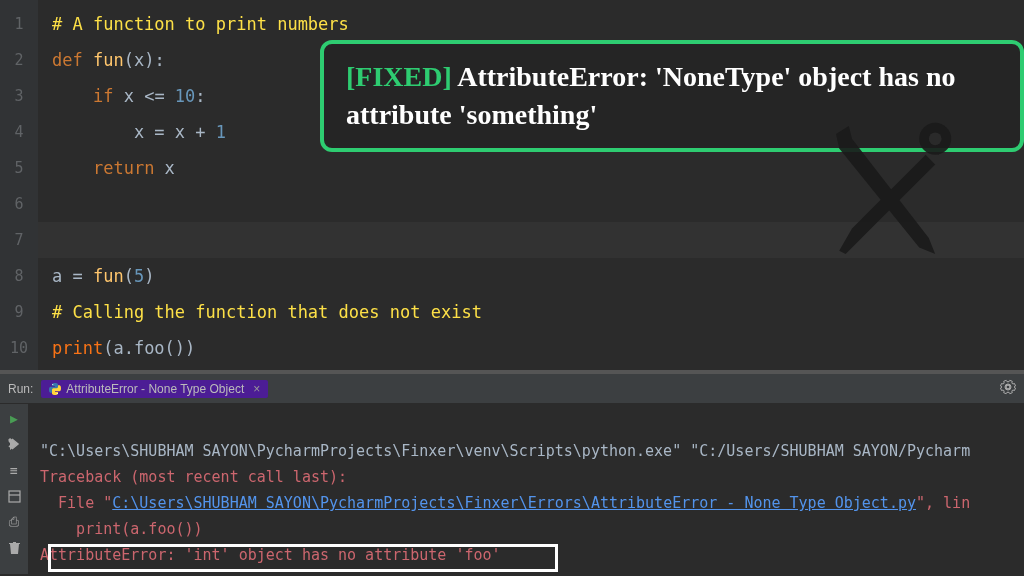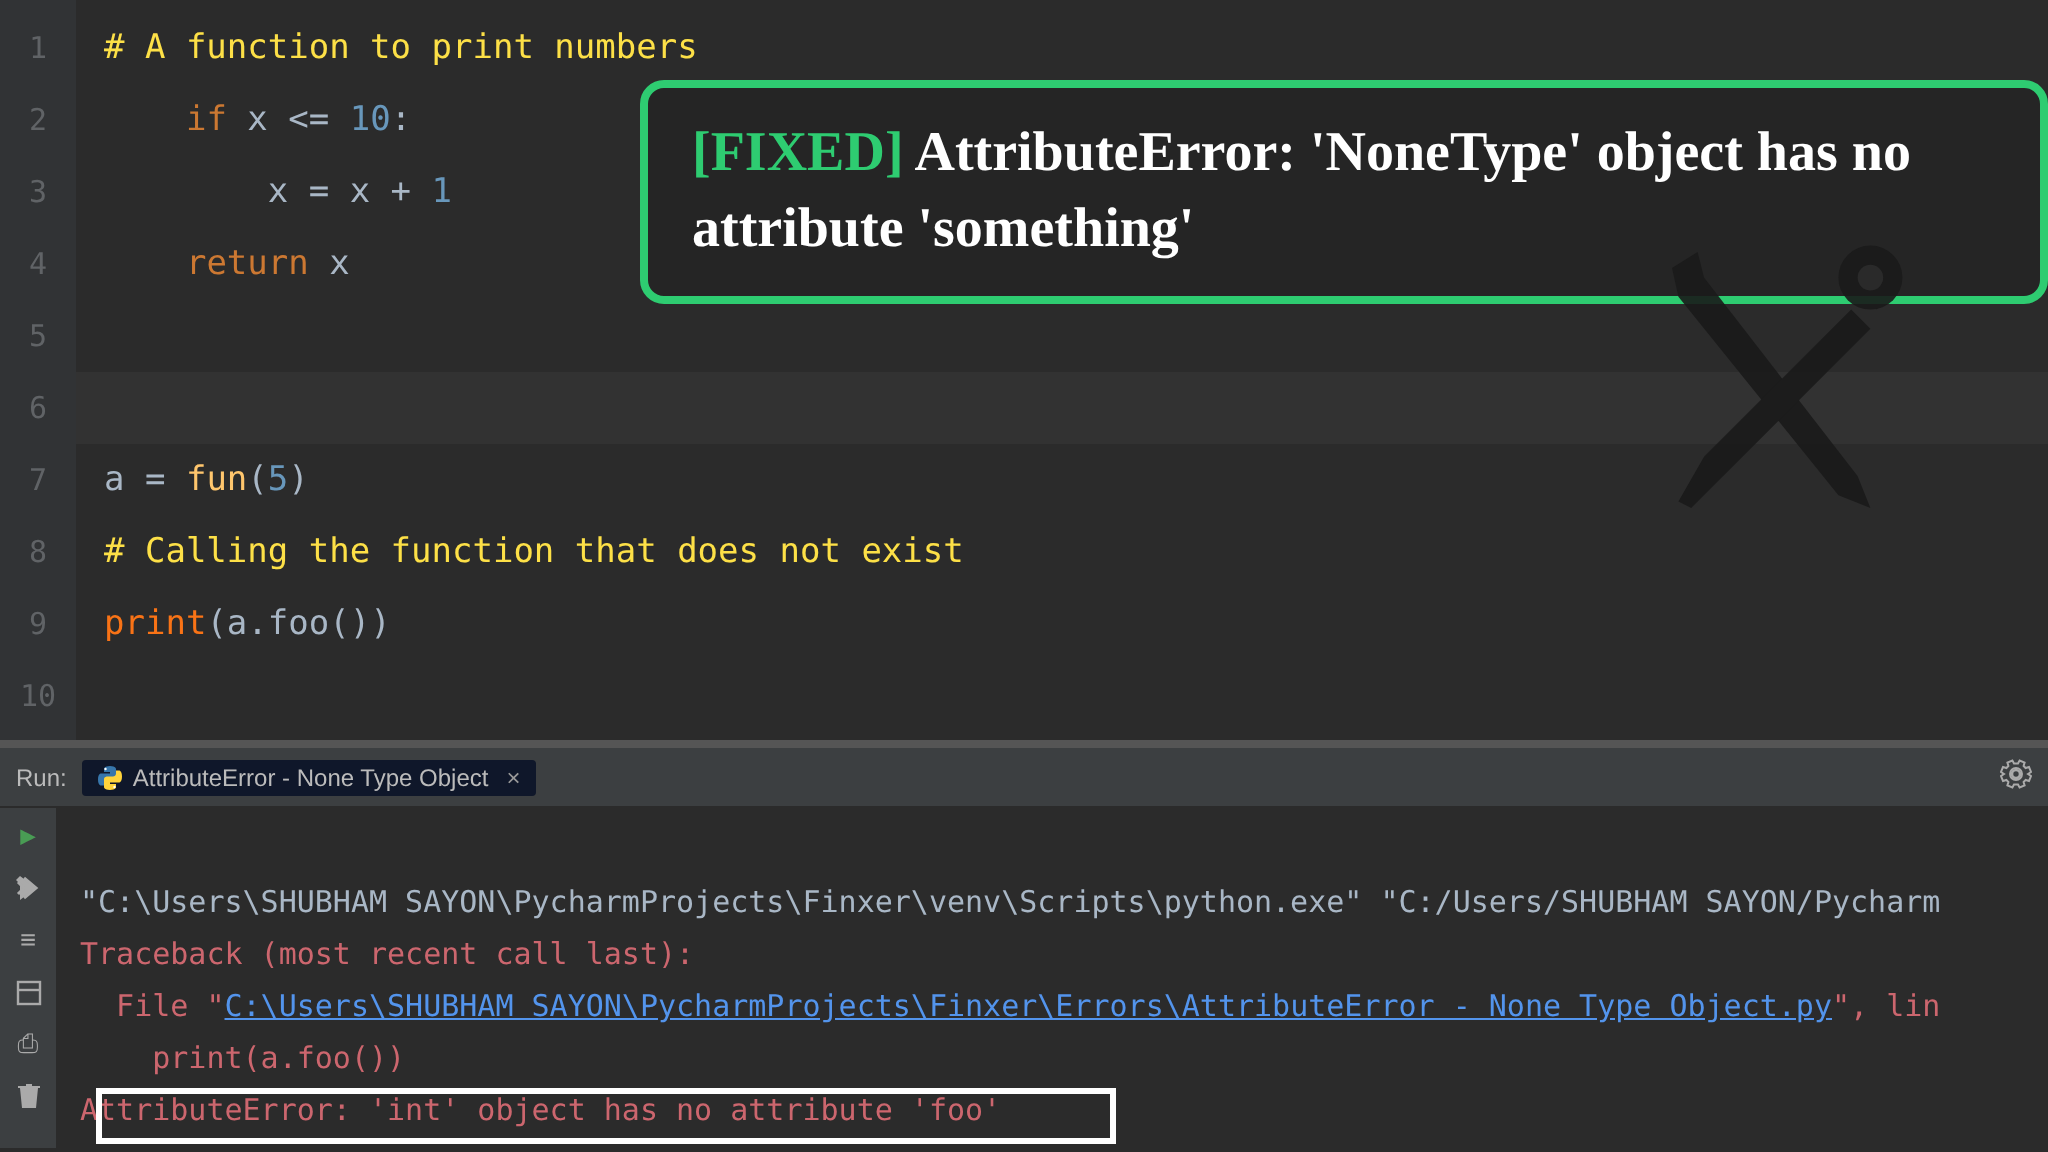--- a/index.html
+++ b/index.html
@@ -24,21 +24,21 @@
   .callout-text { font-family: Georgia, serif; font-size: 28px; color: #ffffff; font-weight: bold; line-height: 1.35; }
   .callout-text .fixed { color: #2ecc71; }
   
   .tools-icon { position: absolute; top: 110px; right: 60px; width: 160px; height: 160px; opacity: 0.9; }
   
   .divider { height: 2px; background: #555555; }
   .divider.thick { height: 4px; }
   
   .run-bar { height: 30px; background: #3c3f41; display: flex; align-items: center; padding: 0 8px; border-bottom: 1px solid #2b2b2b; }
   .run-label { color: #bbbbbb; font-size: 12px; margin-right: 8px; font-family: Liberation Sans, sans-serif; }
-  .run-tab { display: flex; align-items: center; gap: 5px; background: #0f172a; padding: 2px 8px; border-radius: 2px; font-size: 12px; color: #bbbbbb; font-family: sans-serif; }
+  .run-tab { display: flex; align-items: center; gap: 5px; background: #4c1d95; padding: 2px 8px; border-radius: 2px; font-size: 12px; color: #bbbbbb; font-family: sans-serif; }
   .run-tab .py-icon { width: 12px; height: 12px; display: inline-block; }
   .run-tab .close { color: #999; margin-left: 4px; cursor: pointer; }
   .settings { margin-left: auto; color: #aaa; font-size: 16px; }
   
   .console-area { display: flex; height: 170px; background: #2b2b2b; }
   .console-gutter { width: 28px; background: #3c3f41; display: flex; flex-direction: column; align-items: center; padding-top: 6px; gap: 10px; }
   .console-gutter .gicon { width: 16px; height: 16px; color: #aaa; display: flex; align-items: center; justify-content: center; font-size: 13px; }
   .console-gutter .play { color: #499c54; }
   
   .console-text { flex: 1; padding: 8px 12px; font-size: 15px; line-height: 26px; color: #a9b7c6; white-space: pre; overflow: hidden; position: relative; }
@@ -60,20 +60,21 @@
       <div class="num">4</div>
       <div class="num">5</div>
       <div class="num">6</div>
       <div class="num">7</div>
       <div class="num">8</div>
       <div class="num">9</div>
       <div class="num">10</div>
     </div>
   <div class="code-area">
       <div class="code-line"><span class="c-comment"># A function to print numbers</span></div>
+      <div class="code-line"><span class="c-keyword">def </span><span class="c-func">fun</span><span class="c-punct">(x):</span></div>
       <div class="code-line">    <span class="c-keyword">if </span><span class="c-ident">x &lt;= </span><span class="c-num">10</span><span class="c-punct">:</span></div>
       <div class="code-line">        <span class="c-ident">x = x + </span><span class="c-num">1</span></div>
       <div class="code-line">    <span class="c-keyword">return </span><span class="c-ident">x</span></div>
       <div class="code-line"></div>
       <div class="code-line current"></div>
       <div class="code-line"><span class="c-ident">a = </span><span class="c-func">fun</span><span class="c-punct">(</span><span class="c-num">5</span><span class="c-punct">)</span></div>
       <div class="code-line"><span class="c-comment"># Calling the function that does not exist</span></div>
       <div class="code-line"><span class="c-builtin">print</span><span class="c-punct">(a.foo())</span></div>
     </div>
 

